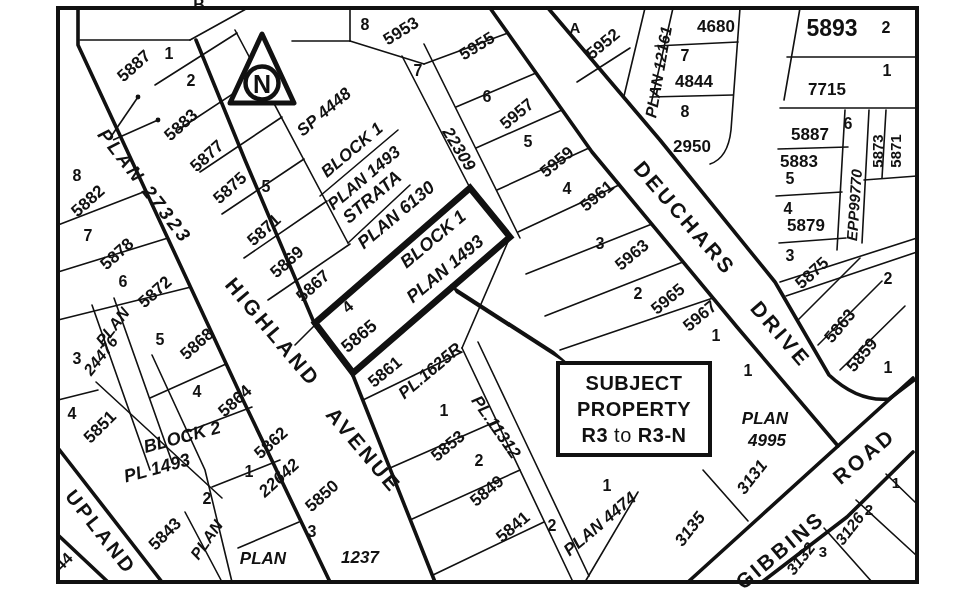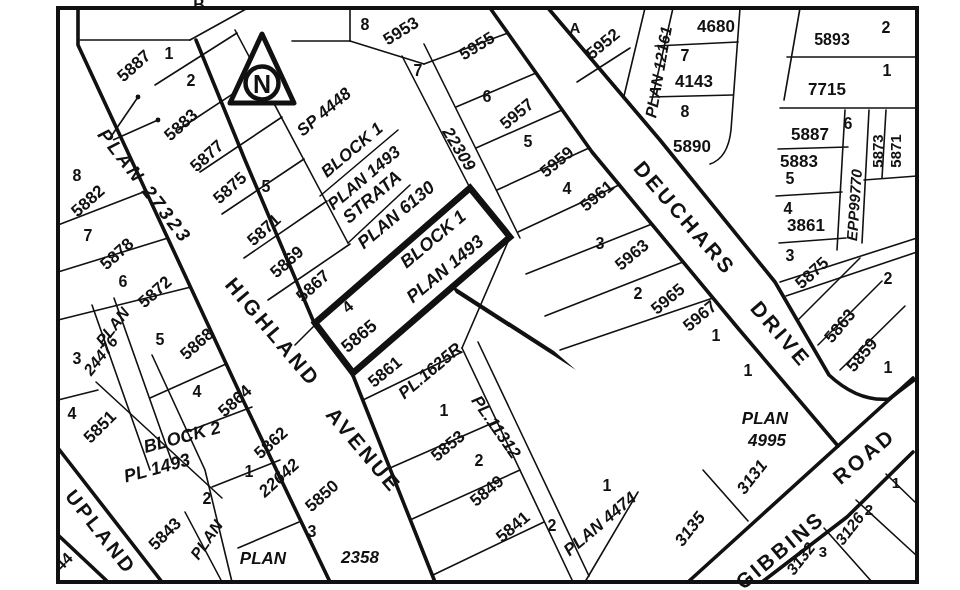--- a/index.html
+++ b/index.html
@@ -202,41 +202,41 @@
       <span class="lbl i" style="left: 157px; top: 468px; font-size: 18px; transform: translate(-50%, -50%) rotate(-15deg);">PL  1493</span>
       <span class="lbl" style="left: 271px; top: 443px; font-size: 17px; transform: translate(-50%, -50%) rotate(-42deg);">5862</span>
       <span class="lbl" style="left: 249px; top: 472px; font-size: 16px; transform: translate(-50%, -50%) rotate(0deg);">1</span>
       <span class="lbl i" style="left: 279px; top: 478px; font-size: 17px; transform: translate(-50%, -50%) rotate(-42deg);">22642</span>
       <span class="lbl" style="left: 207px; top: 499px; font-size: 16px; transform: translate(-50%, -50%) rotate(0deg);">2</span>
       <span class="lbl" style="left: 165px; top: 534px; font-size: 17px; transform: translate(-50%, -50%) rotate(-45deg);">5843</span>
       <span class="lbl i" style="left: 207px; top: 540px; font-size: 16px; transform: translate(-50%, -50%) rotate(-55deg);">PLAN</span>
       <span class="lbl" style="left: 322px; top: 496px; font-size: 17px; transform: translate(-50%, -50%) rotate(-42deg);">5850</span>
       <span class="lbl" style="left: 312px; top: 532px; font-size: 16px; transform: translate(-50%, -50%) rotate(0deg);">3</span>
       <span class="lbl i" style="left: 263px; top: 558px; font-size: 17px; transform: translate(-50%, -50%) rotate(0deg);">PLAN</span>
-      <span class="lbl i" style="left: 360px; top: 557px; font-size: 17px; transform: translate(-50%, -50%) rotate(0deg);">2358</span>
+      <span class="lbl i" style="left: 360px; top: 557px; font-size: 17px; transform: translate(-50%, -50%) rotate(0deg);">1237</span>
       <span class="lbl" style="left: 64px; top: 562px; font-size: 16px; transform: translate(-50%, -50%) rotate(-45deg);">44</span>
       <span class="lbl i" style="left: 659px; top: 72px; font-size: 16px; transform: translate(-50%, -50%) rotate(-80deg);">PLAN 12161</span>
       <span class="lbl" style="left: 716px; top: 26px; font-size: 17px; transform: translate(-50%, -50%) rotate(0deg);">4680</span>
       <span class="lbl" style="left: 685px; top: 56px; font-size: 16px; transform: translate(-50%, -50%) rotate(0deg);">7</span>
-      <span class="lbl" style="left: 694px; top: 81px; font-size: 17px; transform: translate(-50%, -50%) rotate(0deg);">4143</span>
+      <span class="lbl" style="left: 694px; top: 81px; font-size: 17px; transform: translate(-50%, -50%) rotate(0deg);">4844</span>
       <span class="lbl" style="left: 685px; top: 112px; font-size: 16px; transform: translate(-50%, -50%) rotate(0deg);">8</span>
-      <span class="lbl" style="left: 692px; top: 146px; font-size: 17px; transform: translate(-50%, -50%) rotate(0deg);">5890</span>
-      <span class="lbl" style="left: 832px; top: 40px; font-size: 16px; transform: translate(-50%, -50%) rotate(0deg);">5893</span>
+      <span class="lbl" style="left: 692px; top: 146px; font-size: 17px; transform: translate(-50%, -50%) rotate(0deg);">2950</span>
+      <span class="lbl" style="left: 832px; top: 28px; font-size: 23px; transform: translate(-50%, -50%) rotate(0deg);">5893</span>
       <span class="lbl" style="left: 886px; top: 28px; font-size: 16px; transform: translate(-50%, -50%) rotate(0deg);">2</span>
       <span class="lbl" style="left: 827px; top: 89px; font-size: 17px; transform: translate(-50%, -50%) rotate(0deg);">7715</span>
       <span class="lbl" style="left: 887px; top: 71px; font-size: 16px; transform: translate(-50%, -50%) rotate(0deg);">1</span>
       <span class="lbl" style="left: 810px; top: 134px; font-size: 17px; transform: translate(-50%, -50%) rotate(0deg);">5887</span>
       <span class="lbl" style="left: 848px; top: 124px; font-size: 16px; transform: translate(-50%, -50%) rotate(0deg);">6</span>
       <span class="lbl" style="left: 799px; top: 161px; font-size: 17px; transform: translate(-50%, -50%) rotate(0deg);">5883</span>
       <span class="lbl" style="left: 790px; top: 179px; font-size: 16px; transform: translate(-50%, -50%) rotate(0deg);">5</span>
       <span class="lbl i" style="left: 854px; top: 205px; font-size: 15px; transform: translate(-50%, -50%) rotate(-86deg);">EPP99770</span>
       <span class="lbl" style="left: 877px; top: 151px; font-size: 15px; transform: translate(-50%, -50%) rotate(-90deg);">5873</span>
       <span class="lbl" style="left: 895px; top: 151px; font-size: 15px; transform: translate(-50%, -50%) rotate(-90deg);">5871</span>
       <span class="lbl" style="left: 788px; top: 209px; font-size: 16px; transform: translate(-50%, -50%) rotate(0deg);">4</span>
-      <span class="lbl" style="left: 806px; top: 225px; font-size: 17px; transform: translate(-50%, -50%) rotate(0deg);">3861</span>
+      <span class="lbl" style="left: 806px; top: 225px; font-size: 17px; transform: translate(-50%, -50%) rotate(0deg);">5879</span>
       <span class="lbl" style="left: 790px; top: 256px; font-size: 16px; transform: translate(-50%, -50%) rotate(0deg);">3</span>
       <span class="lbl" style="left: 812px; top: 273px; font-size: 17px; transform: translate(-50%, -50%) rotate(-42deg);">5875</span>
       <span class="lbl" style="left: 888px; top: 279px; font-size: 16px; transform: translate(-50%, -50%) rotate(0deg);">2</span>
       <span class="lbl" style="left: 840px; top: 326px; font-size: 17px; transform: translate(-50%, -50%) rotate(-50deg);">5863</span>
       <span class="lbl" style="left: 862px; top: 355px; font-size: 17px; transform: translate(-50%, -50%) rotate(-50deg);">5859</span>
       <span class="lbl" style="left: 888px; top: 368px; font-size: 16px; transform: translate(-50%, -50%) rotate(0deg);">1</span>
       <span class="lbl" style="left: 748px; top: 371px; font-size: 16px; transform: translate(-50%, -50%) rotate(0deg);">1</span>
       <span class="lbl i" style="left: 765px; top: 418px; font-size: 17px; transform: translate(-50%, -50%) rotate(0deg);">PLAN</span>
       <span class="lbl i" style="left: 767px; top: 440px; font-size: 17px; transform: translate(-50%, -50%) rotate(0deg);">4995</span>
       <span class="lbl i" style="left: 752px; top: 477px; font-size: 17px; transform: translate(-50%, -50%) rotate(-52deg);">3131</span>
@@ -249,14 +249,23 @@
       <span class="lbl i" style="left: 145px; top: 186px; font-size: 19px; letter-spacing: 3px; transform: translate(-50%, -50%) rotate(52deg);">PLAN  27323</span>
       <span class="lbl" style="left: 273px; top: 332px; font-size: 21px; letter-spacing: 3px; transform: translate(-50%, -50%) rotate(50deg);">HIGHLAND</span>
       <span class="lbl" style="left: 364px; top: 450px; font-size: 21px; letter-spacing: 3px; transform: translate(-50%, -50%) rotate(50deg);">AVENUE</span>
       <span class="lbl" style="left: 101px; top: 532px; font-size: 20px; letter-spacing: 3px; transform: translate(-50%, -50%) rotate(52deg);">UPLAND</span>
       <span class="lbl" style="left: 685px; top: 218px; font-size: 21px; letter-spacing: 3px; transform: translate(-50%, -50%) rotate(49deg);">DEUCHARS</span>
       <span class="lbl" style="left: 781px; top: 334px; font-size: 21px; letter-spacing: 3px; transform: translate(-50%, -50%) rotate(49deg);">DRIVE</span>
       <span class="lbl" style="left: 780px; top: 550px; font-size: 21px; letter-spacing: 3px; transform: translate(-50%, -50%) rotate(-40deg);">GIBBINS</span>
       <span class="lbl" style="left: 864px; top: 456px; font-size: 21px; letter-spacing: 3px; transform: translate(-50%, -50%) rotate(-40deg);">ROAD</span>
     </div>
 
+  <div id="subject-box">
+    <div class="line">SUBJECT</div>
+    <div class="line">PROPERTY</div>
+    <div class="line">
+      <span>R3</span>
+      <span class="to">to</span>
+      <span>R3-N</span>
+    </div>
+  </div>
 
 </div>
 
 </body></html>

